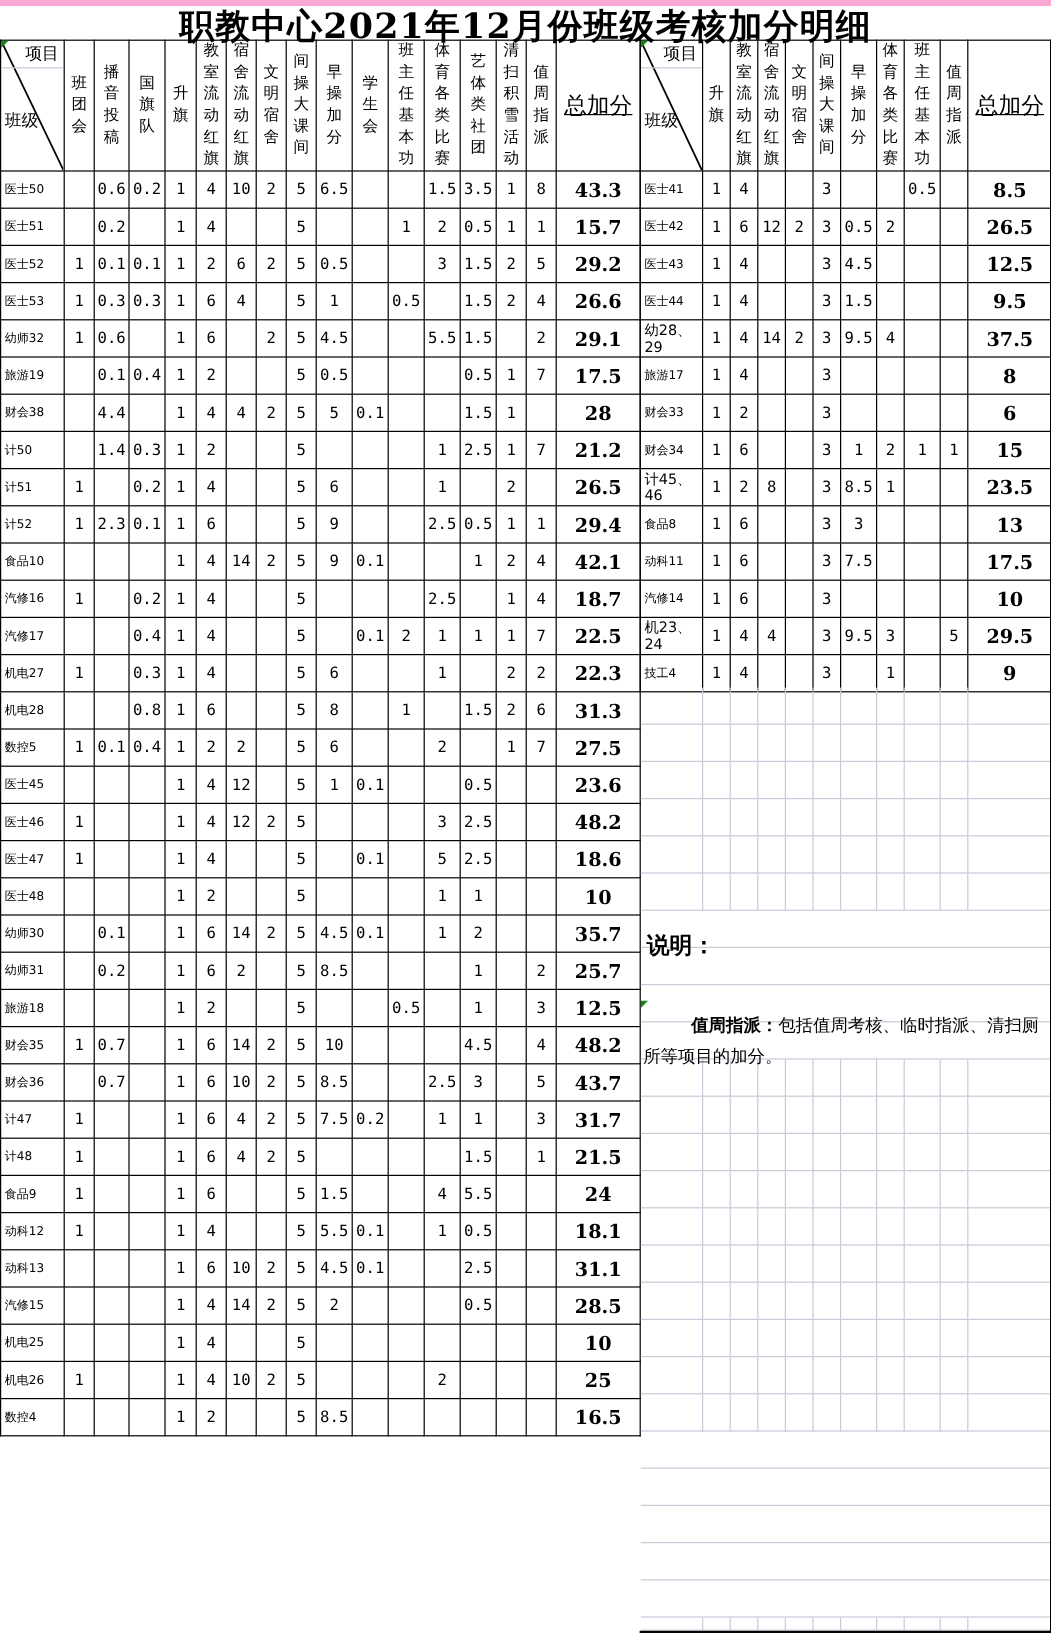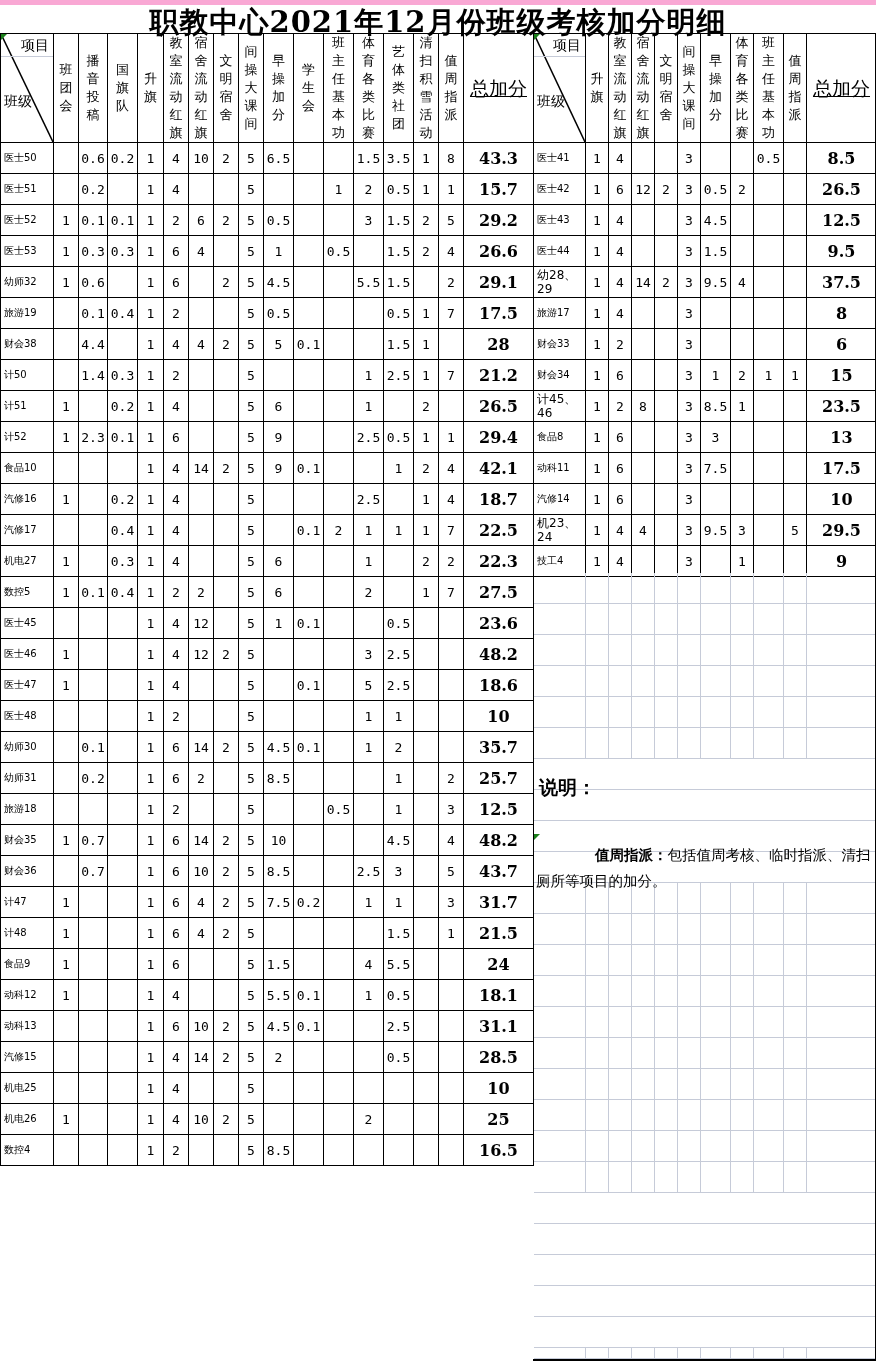--- a/index.html
+++ b/index.html
@@ -21,21 +21,21 @@
   td.total { font-family:"DejaVu Serif","Liberation Serif",serif; font-weight:bold; font-size:16px; }
   tr.row td { height:30px; }
   th.diag { position:relative; }
   .diag-line { position:absolute; left:0; top:0; width:100%; height:100%; }
   .diag-top { position:absolute; right:4px; top:2px; font-size:14px; }
   .diag-bot { position:absolute; left:3px; bottom:32px; font-size:14px; }
   .diag-sep { position:absolute; left:0; right:0; top:22px; border-top:1px solid #c6cbd8; }
   .gridcell { position:absolute; border-right:1px solid #c6cbd8; border-bottom:1px solid #c6cbd8; box-sizing:border-box; }
   .note-h { position:absolute; left:539px; top:775px; font-size:19px; font-weight:bold; }
   .note-b { position:absolute; left:536px; top:842px; width:338px; font-size:14.5px; line-height:26px; text-indent:40px; white-space:normal; }
-  .note-b b { font-weight:bold;margin-left:19px; }
+  .note-b b { font-weight:bold; }
   .outer-right { position:absolute; left:875px; top:33px; width:1px; height:1328px; background:#000; }
   .outer-bottom { position:absolute; left:533px; top:1359px; width:343px; height:2px; background:#000; }
   .corner-mark { position:absolute; width:0; height:0; border-top:6px solid #1a7f1a; border-right:6px solid transparent; }
 </style>
 </head>
 <body>
 
 <div class="title">职教中心2021年12月份班级考核加分明细</div>
 
 <table id="lt" style="left:0;top:33px;width:533px;">
@@ -345,20 +345,39 @@
         <td></td>
         <td>5</td>
         <td>6</td>
         <td></td>
         <td></td>
         <td>1</td>
         <td></td>
         <td>2</td>
         <td>2</td>
         <td class="total">22.3</td>
+      </tr>
+      <tr class="row">
+        <td class="name">机电28</td>
+        <td></td>
+        <td></td>
+        <td>0.8</td>
+        <td>1</td>
+        <td>6</td>
+        <td></td>
+        <td></td>
+        <td>5</td>
+        <td>8</td>
+        <td></td>
+        <td>1</td>
+        <td></td>
+        <td>1.5</td>
+        <td>2</td>
+        <td>6</td>
+        <td class="total">31.3</td>
       </tr>
       <tr class="row">
         <td class="name">数控5</td>
         <td>1</td>
         <td>0.1</td>
         <td>0.4</td>
         <td>1</td>
         <td>2</td>
         <td>2</td>
         <td></td>

